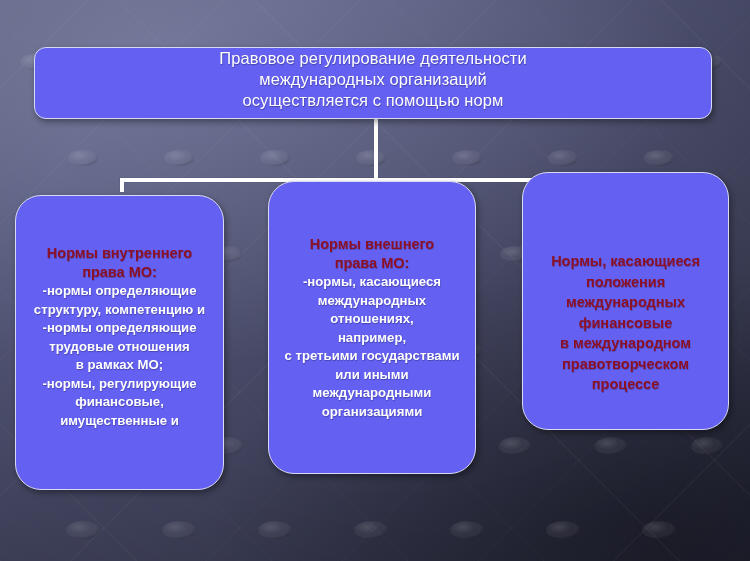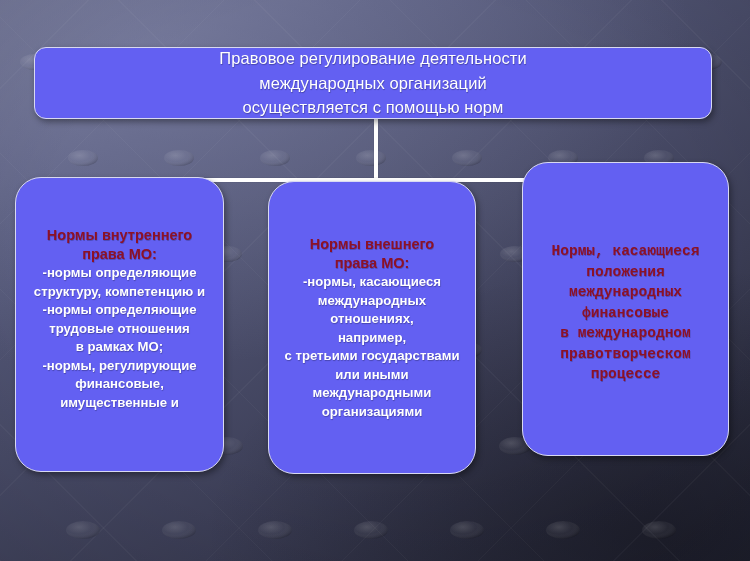--- a/index.html
+++ b/index.html
@@ -70,40 +70,40 @@
     align-items: center;
     text-align: center;
   }
 
   #box-root {
     left: 34px;
     top: 47px;
     width: 678px;
     height: 72px;
     border-radius: 12px;
-    justify-content: space-between;
+    justify-content: flex-start;
   }
   #box-root .line {
     color: #ffffff;
     font-size: 16.5px;
     line-height: 21px;
     font-weight: 400;
     letter-spacing: 0.1px;
     text-shadow: 0.5px 0.5px 1px rgba(0,0,0,0.30);
   }
 
   .leaf {
     border-radius: 26px;
     padding: 10px 8px 10px 8px;
     justify-content: flex-start;
   }
 
-  #box-internal { left: 15px;  top: 177px; width: 209px; height: 295px; }
+  #box-internal { left: 15px;  top: 195px; width: 209px; height: 295px; }
   #box-external { left: 268px; top: 181px; width: 208px; height: 293px; }
-  #box-lawmaking{ left: 522px; top: 162px; width: 207px; height: 294px; font-family: Liberation Mono, monospace; }
+  #box-lawmaking{ left: 522px; top: 172px; width: 207px; height: 258px; }
 
   .leaf .head {
     color: #8c1127;
     font-weight: bold;
     font-size: 14.5px;
     line-height: 19px;
     text-shadow: 0.5px 0.5px 0px rgba(0,0,0,0.22);
   }
   .leaf .body {
     color: #ffffff;

